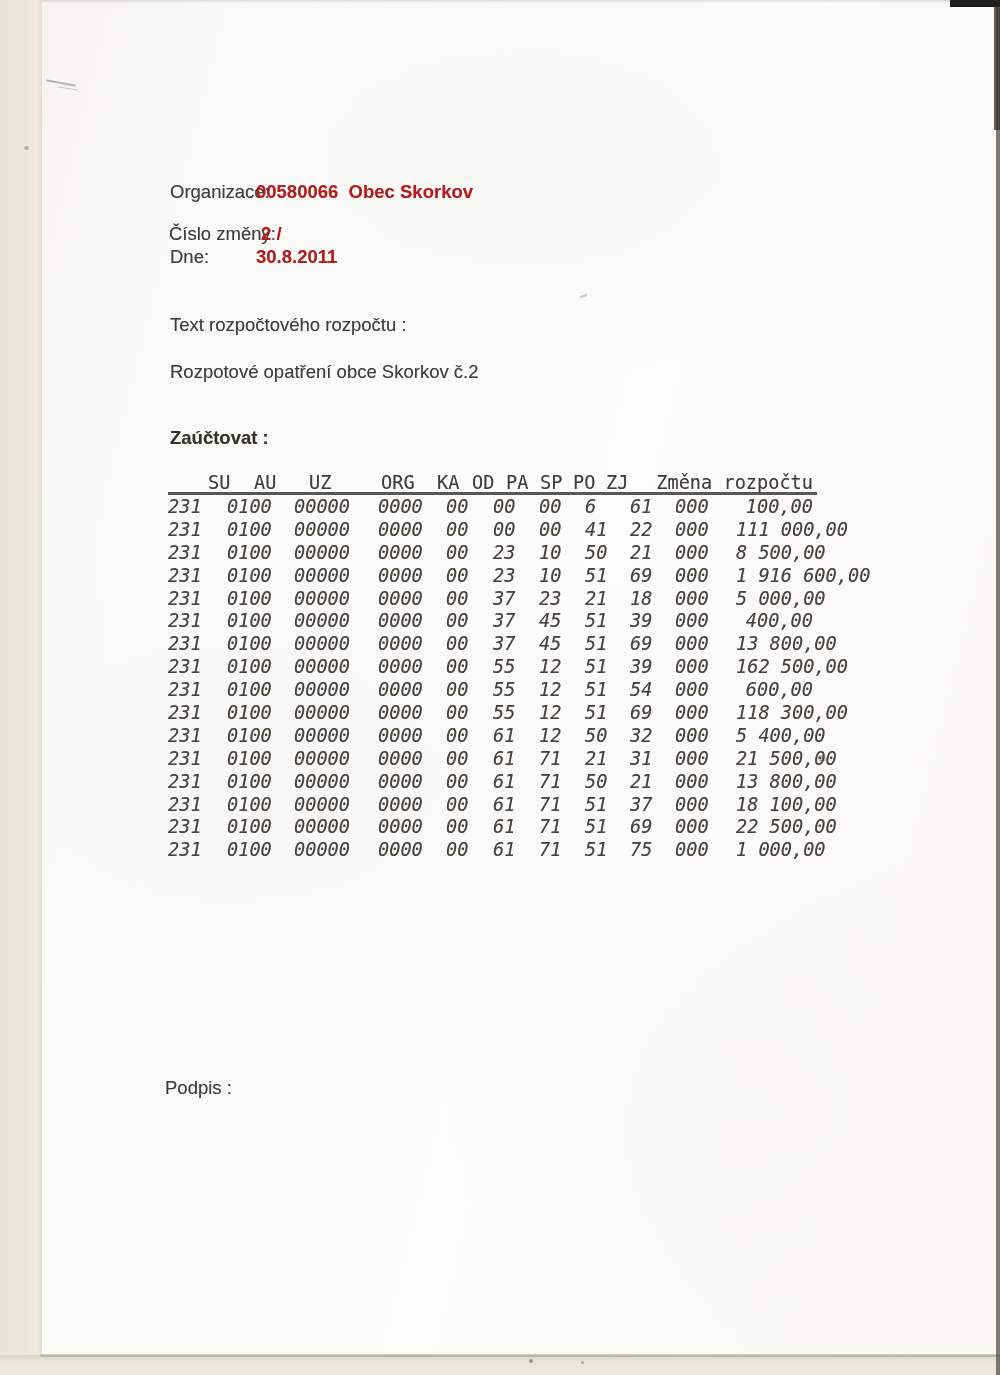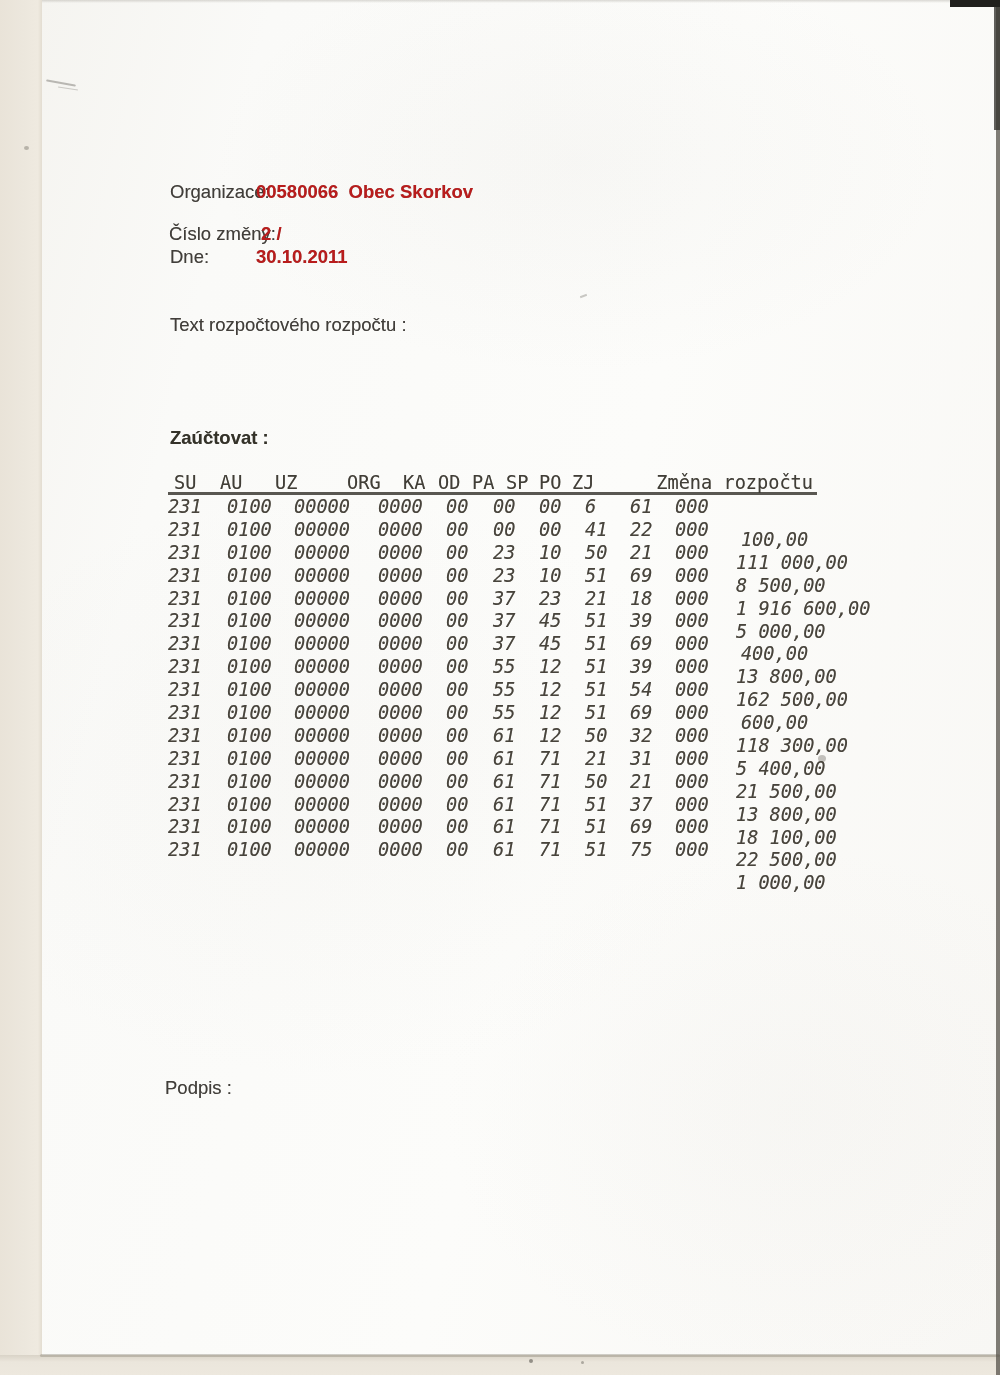--- a/index.html
+++ b/index.html
@@ -53,29 +53,29 @@
     white-space:pre;text-shadow:0 0 0.4px rgba(60,58,52,0.45);
   }
   .val{font-weight:bold;color:#b91c1c;}
 
   
   .tbl{position:absolute;left:168px;top:473px;width:649px;
     font-family:"DejaVu Sans Mono",monospace;font-size:18.6px;color:#48443c;
     text-shadow:0 0 0.4px rgba(70,66,58,0.4);}
   .tbl-header{display:grid;grid-template-columns:47px 55px 72px 56px 35px 34px 34px 33px 33px 49px 1fr;
     line-height:20px;color:#413e37;}
-  .tbl-header span{padding-left:5px;white-space:pre;}
+  .tbl-header span{padding-left:5px;white-space:pre;margin-left:34px;}
   .tbl-header span:first-child{padding-left:6px;}
   .tbl-header .h-amount{text-align:right;padding-right:4px;padding-left:0;}
   .tbl-underline{position:absolute;left:0;top:19px;width:649px;height:2.5px;background:#3c3a34;opacity:0.85;}
   .tbl-rows{margin-top:3px;}
   .tbl-row{display:grid;grid-template-columns:47px 55px 72px 56px 35px 34px 34px 33px 33px 49px 1fr;
     height:22.9px;line-height:22.9px;font-style:oblique;gap:12px;}
   .tbl-row span{white-space:pre;}
-  .tbl-row .c-amount{text-align:center;padding-right:4px;margin-top:33px;}
+  .tbl-row .c-amount{text-align:right;padding-right:4px;}
 </style>
 </head>
 <body>
 
 <div class="scan">
   <div class="paper"></div>
 
   <div class="bed-left"></div>
   <div class="bed-bottom"></div>
   <div class="seam-bottom"></div>
@@ -93,23 +93,24 @@
   <div class="speck5"></div>
 
 
   <span class="lbl" style="left:170px;top:181px;">Organizace:</span>
   <span class="val" style="left:256px;top:181px;">00580066  Obec Skorkov</span>
 
   <span class="lbl" style="left:169px;top:223px;text-align:center;">Číslo změny:</span>
   <span class="val" style="left:261px;top:223px;">2 /</span>
 
   <span class="lbl" style="left:170px;top:246px;">Dne:</span>
-  <span class="val" style="left:256px;top:246px;">30.10.2011</span>
+  <span class="val" style="left:256px;top:246px;">30.8.2011</span>
 
   <span class="lbl" style="left:170px;top:314px;">Text rozpočtového rozpočtu :</span>
+  <span class="lbl" style="left:170px;top:361px;">Rozpotové opatření obce Skorkov č.2</span>
 
   <span class="lbl" style="left:170px;top:427px;font-weight:bold;color:#343229;">Zaúčtovat :</span>
 
   <div class="tbl">
     <div class="tbl-header">
       <span>SU</span>
       <span>AU</span>
       <span>UZ</span>
       <span>ORG</span>
       <span>KA</span>

